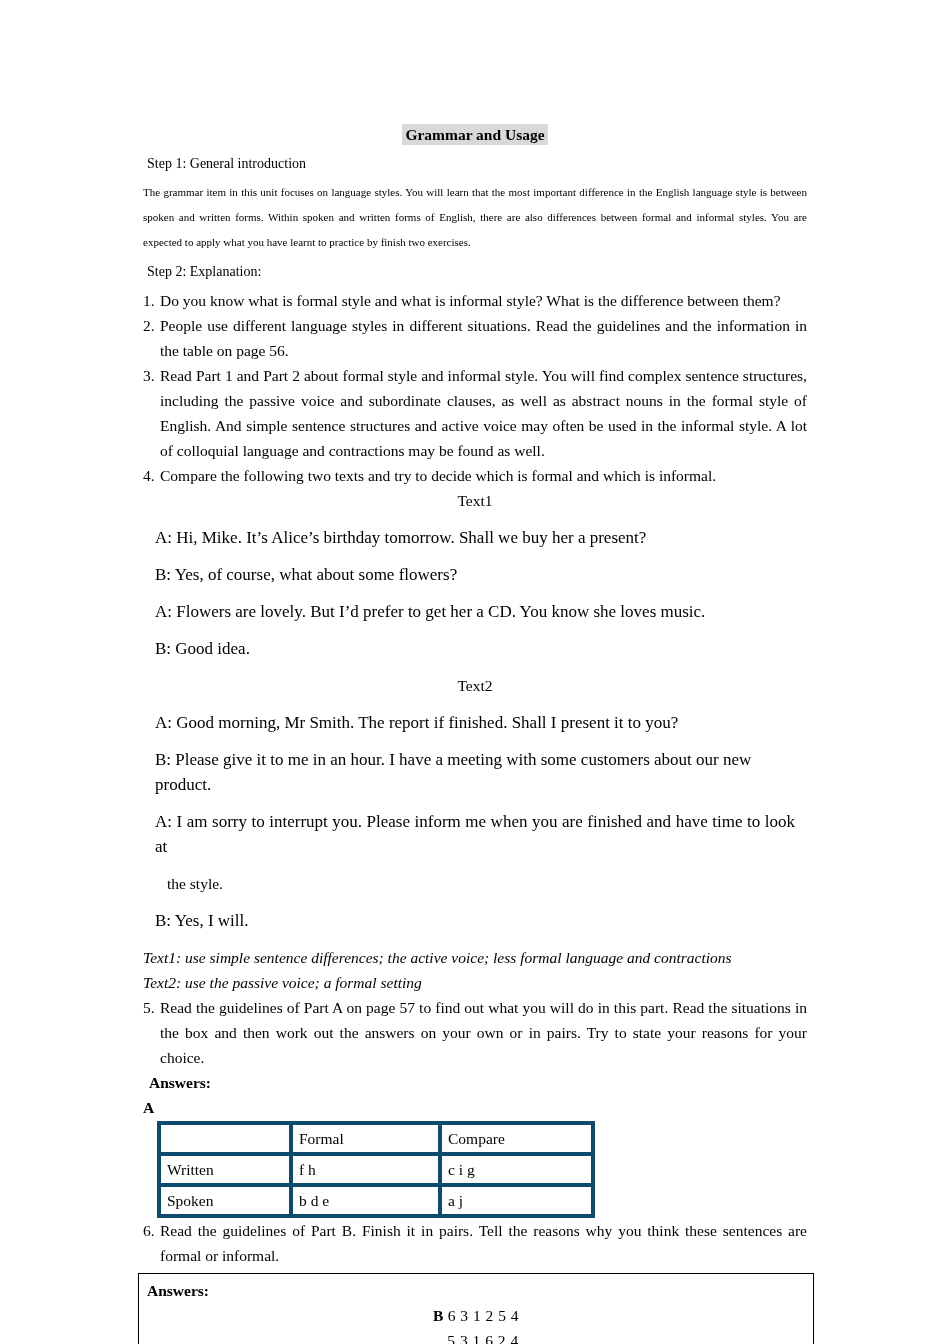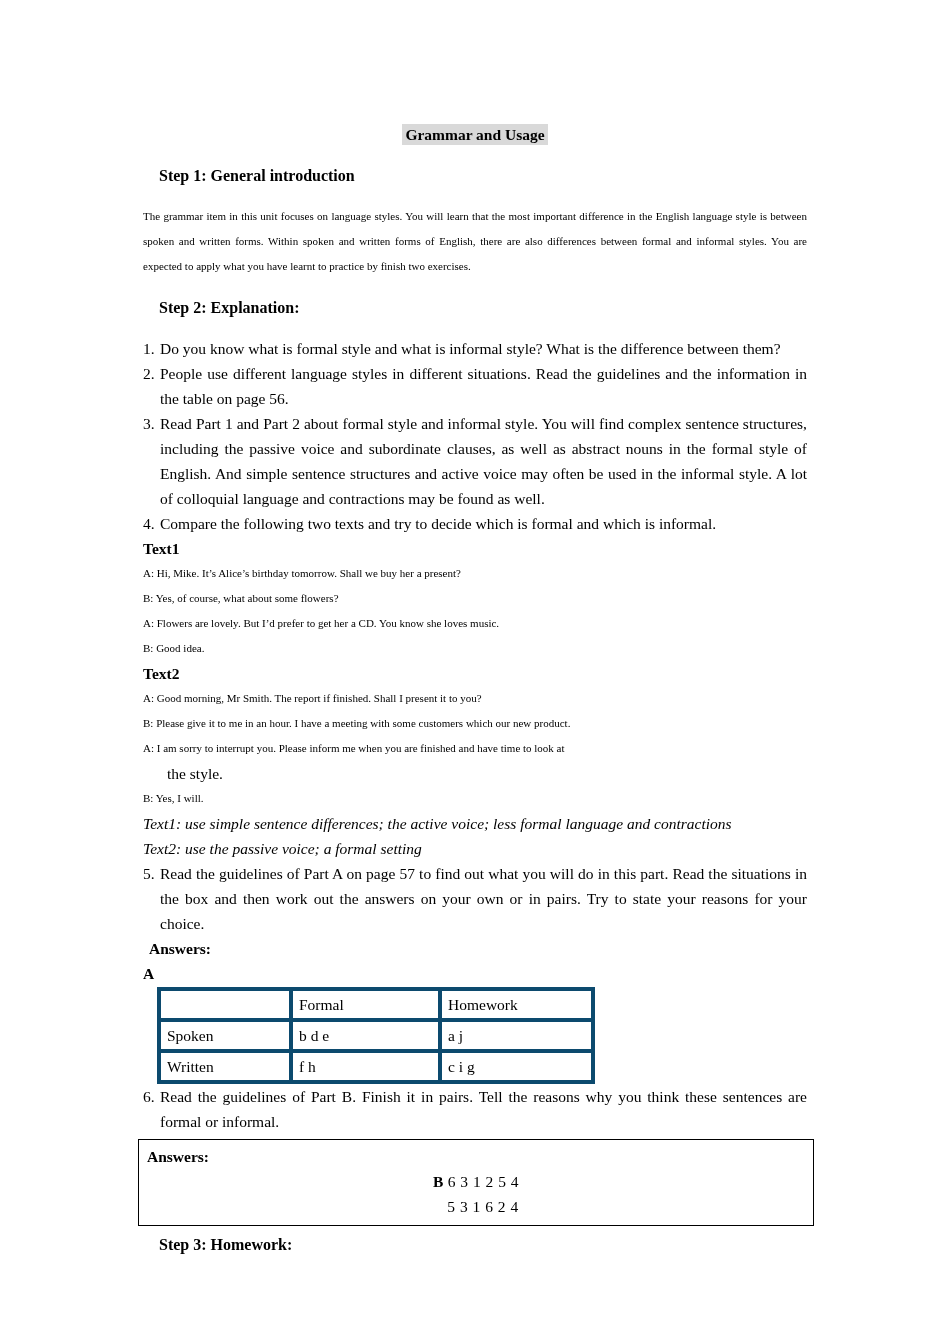--- a/index.html
+++ b/index.html
@@ -36,24 +36,24 @@
     line-height: 25px;
     margin: 0 0 2px 0;
   }
   .doc-title .hl {
     background: #d9d9d9;
     padding: 2px 3px 2px 3px;
   }
 
   
   .step-head {
-    font-weight: bold;
-    font-size: 16px;
-    line-height: 25px;
-    margin: 16px;
+    font-weight: normal;
+    font-size: 14px;
+    line-height: 25px;
+    margin: 4px;
   }
 
   
   .para {
     font-size: 11px;
     line-height: 25px;
     margin: 0;
     text-align: justify;
     text-justify: inter-word;
   }
@@ -70,38 +70,39 @@
   }
   .li.nojust { text-align: left; }
   .li > .num {
     position: absolute;
     left: 0;
     top: 0;
   }
 
   
   .dlg {
-    font-size: 11px;
-    line-height: 25px;
-    margin: 0;
+    font-size: 17px;
+    line-height: 25px;
+    margin: 12px;
     text-align: left;
   }
   .dlg.just { text-align: justify; text-justify: inter-word; }
   .dlg-cont {
     font-size: 15.5px;
     line-height: 25px;
     margin: 0;
     padding-left: 24px;
   }
 
   .sub-head {
-    font-weight: bold;
-    font-size: 15.5px;
-    line-height: 25px;
-    margin: 0;
+    font-weight: normal;
+    font-size: 15.5px;
+    line-height: 25px;
+    margin: 0;
+    text-align: center;
   }
 
   .italic-line {
     font-style: italic;
     font-size: 15.5px;
     line-height: 25px;
     margin: 0;
   }
 
   
@@ -200,21 +201,21 @@
     </div>
 
     <div class="sub-head">Text1</div>
     <div class="dlg">A: Hi, Mike. It’s Alice’s birthday tomorrow. Shall we buy her a present?</div>
     <div class="dlg">B: Yes, of course, what about some flowers?</div>
     <div class="dlg">A: Flowers are lovely. But I’d prefer to get her a CD. You know she loves music.</div>
     <div class="dlg">B: Good idea.</div>
 
     <div class="sub-head">Text2</div>
     <div class="dlg">A: Good morning, Mr Smith. The report if finished. Shall I present it to you?</div>
-    <div class="dlg">B: Please give it to me in an hour. I have a meeting with some customers which our new product.</div>
+    <div class="dlg">B: Please give it to me in an hour. I have a meeting with some customers about our new product.</div>
     <div class="dlg just">A: I am sorry to interrupt you. Please inform me when you are finished and have time to look at</div>
     <div class="dlg-cont">the style.</div>
     <div class="dlg">B: Yes, I will.</div>
 
     <div class="italic-line">Text1: use simple sentence differences; the active voice; less formal language and contractions</div>
     <div class="italic-line">Text2: use the passive voice; a formal setting</div>
 
     <div class="li">
       <span class="num">5.</span>
       <span>Read the guidelines of Part A on page 57 to find out what you will do in this part. Read the situations in the box and then work out the answers on your own or in pairs. Try to state your reasons for your choice.</span>
@@ -222,32 +223,32 @@
 
     <div class="answers-label">Answers:</div>
     <div class="letter-label">A</div>
 
     <div class="tbl-wrap">
       <table class="answer-table">
         <tbody>
           <tr>
             <td class="c0"></td>
             <td class="c1">Formal</td>
-            <td class="c2">Homework</td>
+            <td class="c2">Compare</td>
+          </tr>
+          <tr>
+            <td class="c0">Written</td>
+            <td class="c1">f  h</td>
+            <td class="c2">c  i  g</td>
           </tr>
           <tr>
             <td class="c0">Spoken</td>
             <td class="c1">b  d  e</td>
             <td class="c2">a  j</td>
           </tr>
-          <tr>
-            <td class="c0">Written</td>
-            <td class="c1">f  h</td>
-            <td class="c2">c  i  g</td>
-          </tr>
         </tbody>
       </table>
     </div>
 
     <div class="li">
       <span class="num">6.</span>
       <span>Read the guidelines of Part B. Finish it in pairs. Tell the reasons why you think these sentences are formal or informal.</span>
     </div>
 
     <div class="answer-box">

